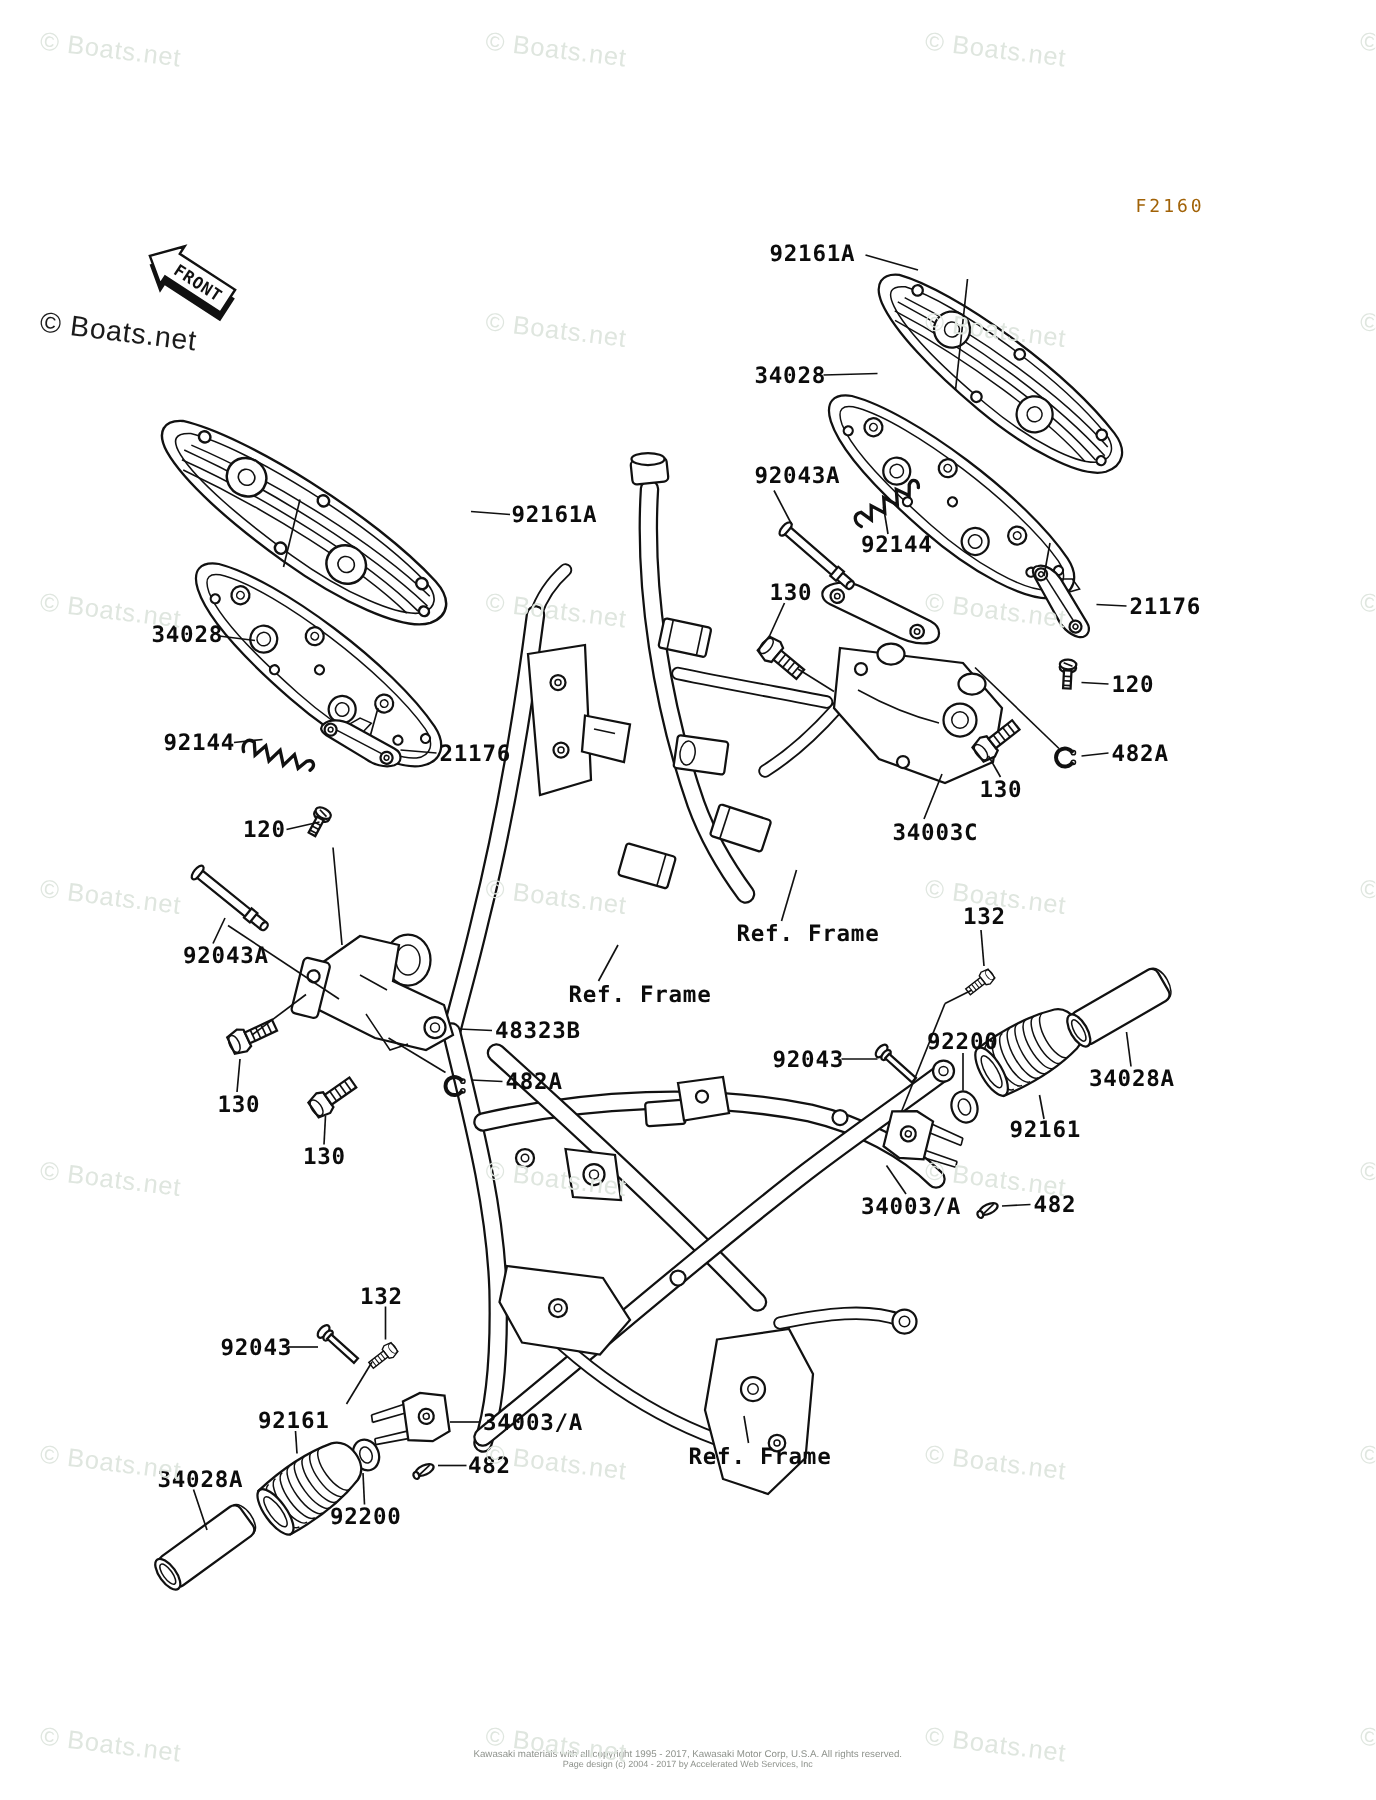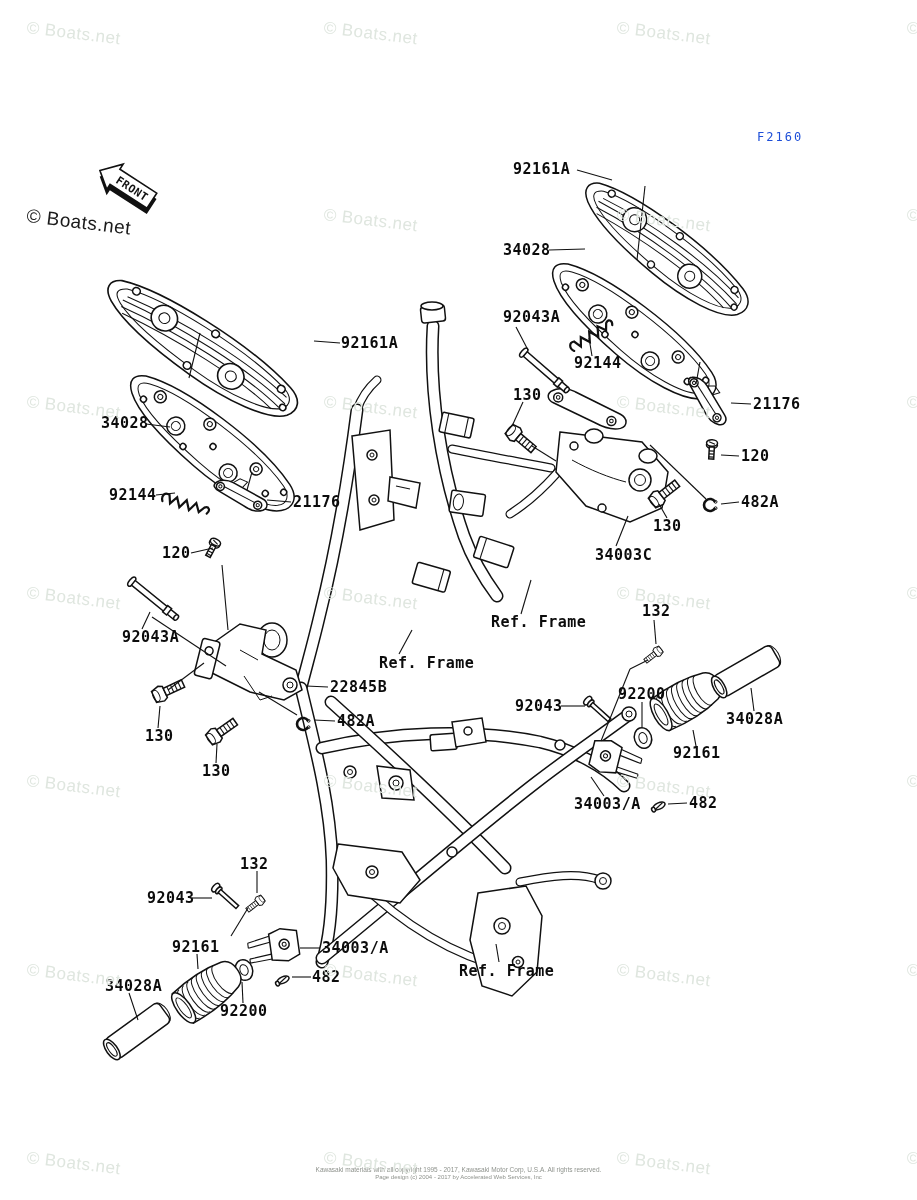--- a/index.html
+++ b/index.html
@@ -5,21 +5,21 @@
   html,body{margin:0;padding:0;background:#fff;}
   .stage{position:relative;width:917px;height:1200px;overflow:hidden;background:#ffffff;
          font-family:"DejaVu Sans Mono",monospace;}
   .wm{position:absolute;font-family:"Liberation Sans",sans-serif;font-size:17px;
       color:#dfe6df;letter-spacing:.5px;white-space:nowrap;
       transform:rotate(7deg);transform-origin:left top;}
   .wm.dark{color:#1b1b1b;font-size:19px;}
   .plabel{position:absolute;font-family:"DejaVu Sans Mono",monospace;font-weight:bold;
           font-size:15px;color:#0c0c0c;letter-spacing:.5px;white-space:nowrap;line-height:15px;}
   .figcode{position:absolute;font-family:"DejaVu Sans Mono",monospace;font-size:12px;
-           color:#1d4ed8;letter-spacing:2px;line-height:12px;}
+           color:#a16207;letter-spacing:2px;line-height:12px;}
   .footer{position:absolute;left:0;width:917px;text-align:center;
           font-family:"Liberation Sans",sans-serif;color:#8e928c;}
   .footer.l1{top:1166px;font-size:6.5px;}
   .footer.l2{top:1174px;font-size:6px;}
   svg{position:absolute;left:0;top:0;}
   .part{fill:#fff;stroke:#111;stroke-width:1.5;}
   .part2{fill:none;stroke:#111;stroke-width:1;}
   .ln{stroke:#111;stroke-width:1.1;}
   .tO{fill:none;stroke:#111;stroke-width:13;stroke-linecap:round;}
   .tI{fill:none;stroke:#fff;stroke-width:10;stroke-linecap:round;}
@@ -380,21 +380,21 @@
   <div class="plabel" style="left:653px;top:519px;">130</div>
   <div class="plabel" style="left:595px;top:548px;">34003C</div>
   <div class="plabel" style="left:491px;top:615px;">Ref. Frame</div>
 
   <div class="plabel" style="left:341px;top:336px;">92161A</div>
   <div class="plabel" style="left:101px;top:416px;">34028</div>
   <div class="plabel" style="left:109px;top:488px;">92144</div>
   <div class="plabel" style="left:293px;top:495px;">21176</div>
   <div class="plabel" style="left:162px;top:546px;">120</div>
   <div class="plabel" style="left:122px;top:630px;">92043A</div>
-  <div class="plabel" style="left:330px;top:680px;">22845B</div>
+  <div class="plabel" style="left:330px;top:680px;">48323B</div>
   <div class="plabel" style="left:337px;top:714px;">482A</div>
   <div class="plabel" style="left:145px;top:729px;">130</div>
   <div class="plabel" style="left:202px;top:764px;">130</div>
   <div class="plabel" style="left:379px;top:656px;">Ref. Frame</div>
 
   <div class="plabel" style="left:642px;top:604px;">132</div>
   <div class="plabel" style="left:618px;top:687px;">92200</div>
   <div class="plabel" style="left:515px;top:699px;">92043</div>
   <div class="plabel" style="left:726px;top:712px;">34028A</div>
   <div class="plabel" style="left:673px;top:746px;">92161</div>

